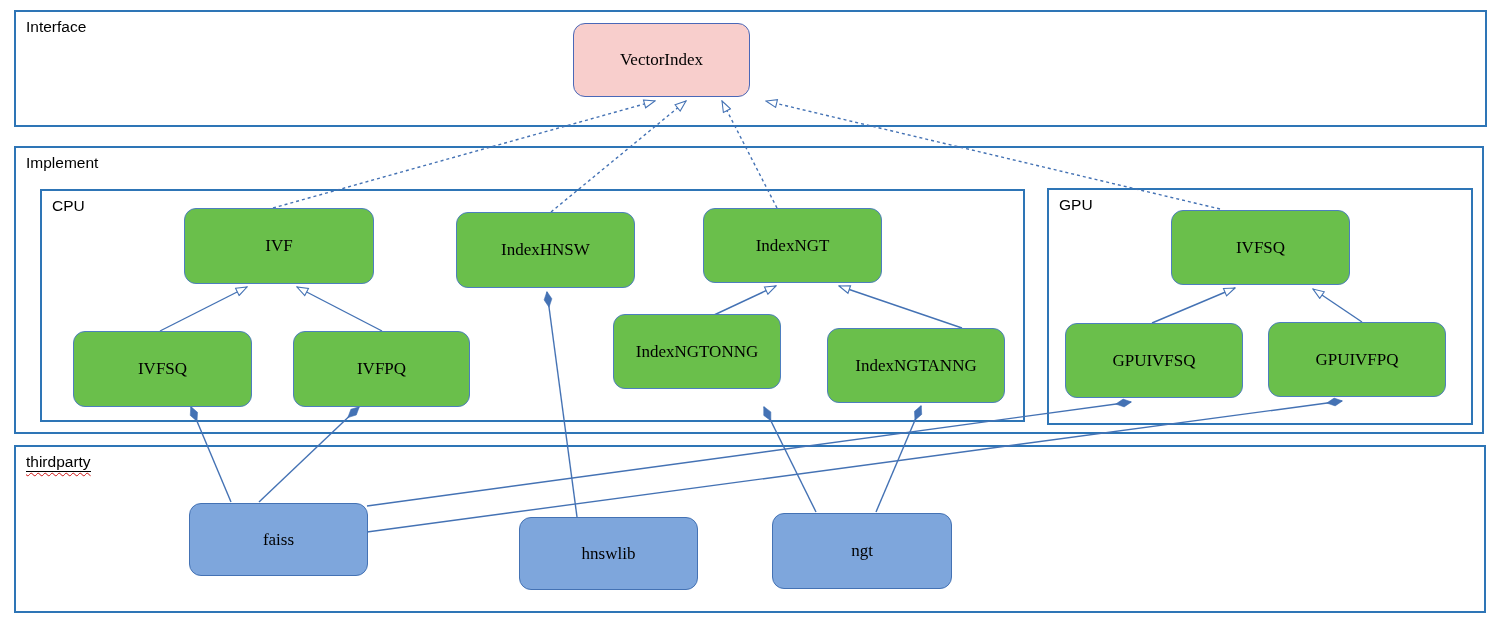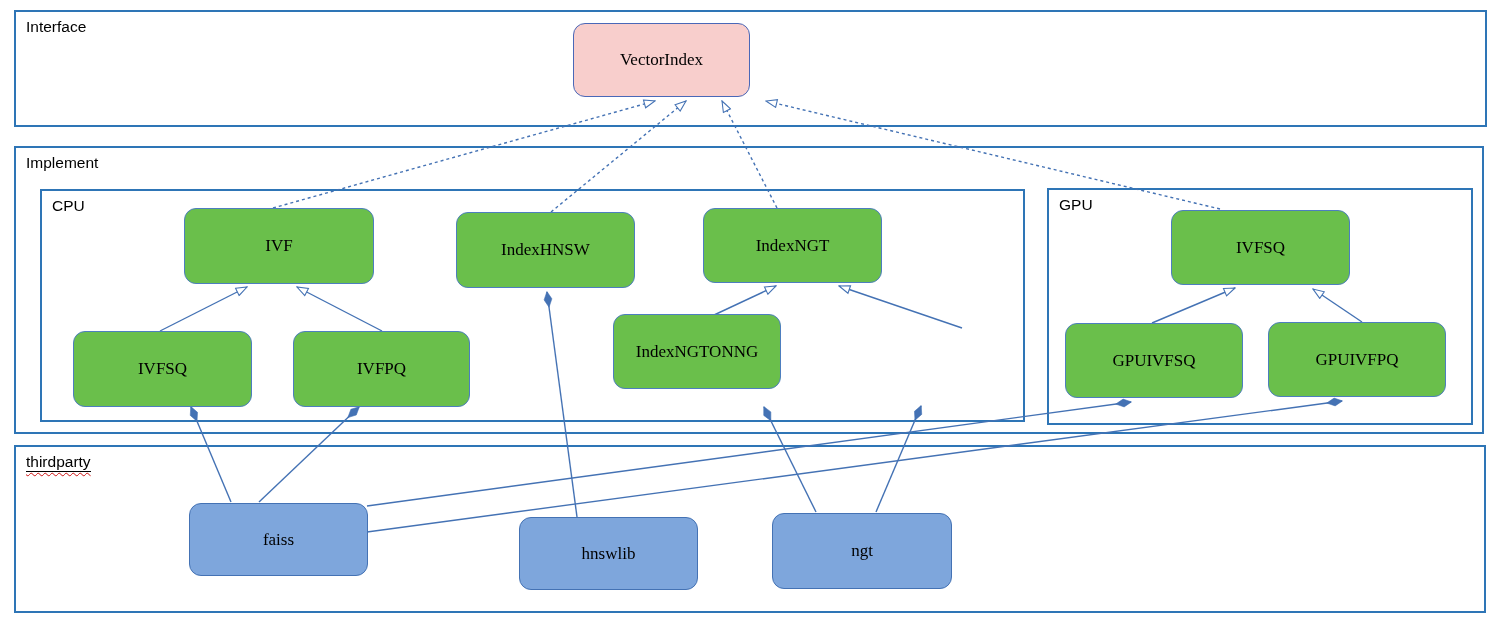--- a/index.html
+++ b/index.html
@@ -83,19 +83,20 @@
       <line x1="816" y1="512" x2="764" y2="407" class="edge compose" marker-end="url(#dia)"></line>
       <line x1="876" y1="512" x2="921" y2="406" class="edge compose" marker-end="url(#dia)"></line>
     </svg>
 <div class="node pink" style="left: 573px; top: 23px; width: 177px; height: 74px;">VectorIndex</div>
     <div class="node green" style="left: 184px; top: 208px; width: 190px; height: 76px;">IVF</div>
     <div class="node green" style="left: 456px; top: 212px; width: 179px; height: 76px;">IndexHNSW</div>
     <div class="node green" style="left: 703px; top: 208px; width: 179px; height: 75px;">IndexNGT</div>
     <div class="node green" style="left: 73px; top: 331px; width: 179px; height: 76px;">IVFSQ</div>
     <div class="node green" style="left: 293px; top: 331px; width: 177px; height: 76px;">IVFPQ</div>
     <div class="node green" style="left: 613px; top: 314px; width: 168px; height: 75px;">IndexNGTONNG</div>
+    <div class="node green" style="left: 827px; top: 328px; width: 178px; height: 75px;">IndexNGTANNG</div>
     <div class="node green" style="left: 1171px; top: 210px; width: 179px; height: 75px;">IVFSQ</div>
     <div class="node green" style="left: 1065px; top: 323px; width: 178px; height: 75px;">GPUIVFSQ</div>
     <div class="node green" style="left: 1268px; top: 322px; width: 178px; height: 75px;">GPUIVFPQ</div>
     <div class="node blue" style="left: 189px; top: 503px; width: 179px; height: 73px;">faiss</div>
     <div class="node blue" style="left: 487px; top: 517px; width: 179px; height: 73px; margin-left: 32px;">hnswlib</div>
     <div class="node blue" style="left: 772px; top: 513px; width: 180px; height: 76px;">ngt</div>
   </div>
 
 </body></html>

